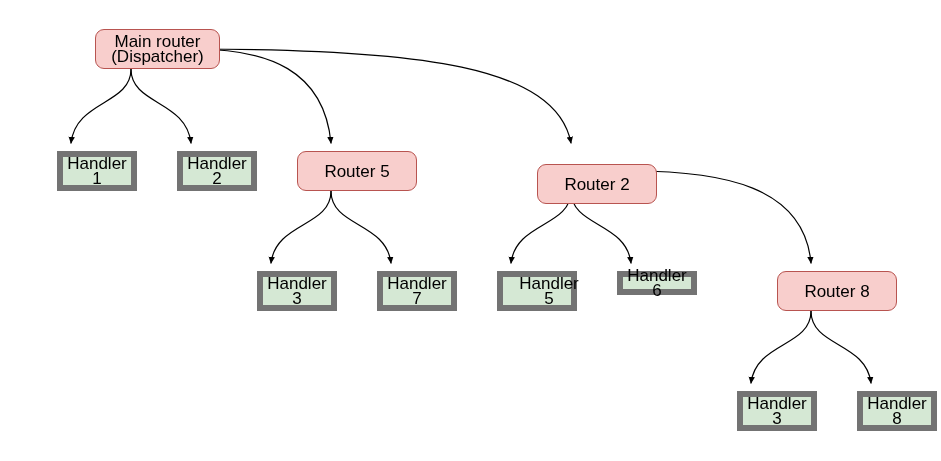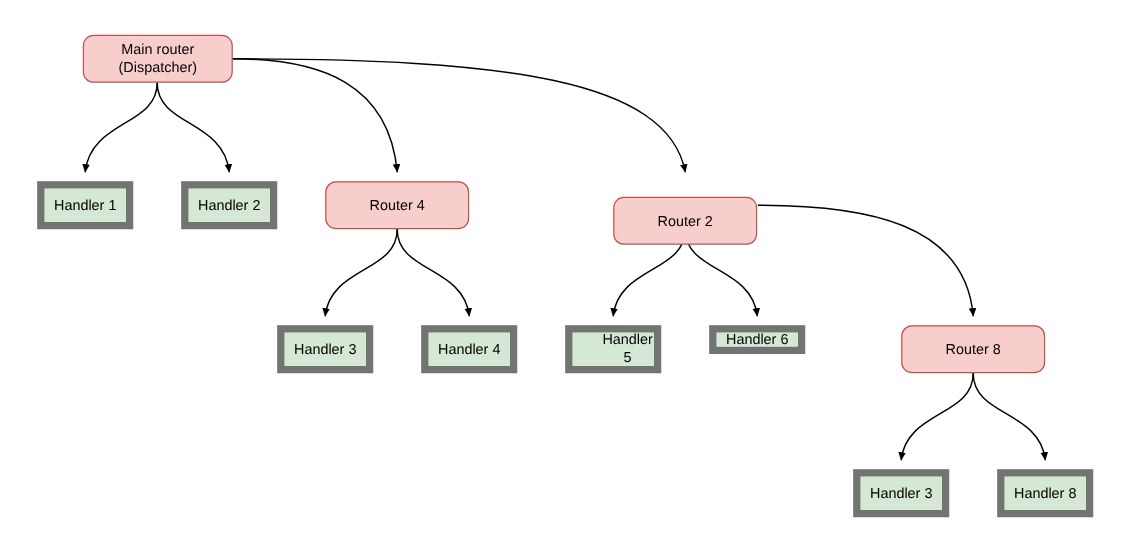--- a/index.html
+++ b/index.html
@@ -25,25 +25,26 @@
     width: 941px;
     height: 461px;
   }
   .node {
     position: absolute;
     box-sizing: border-box;
     display: flex;
     align-items: center;
     justify-content: center;
     text-align: center;
-    font-size: 12px;
+    font-size: 17px;
     line-height: 15px;
     color: #000000;
     z-index: 2;
     user-select: none;
+    margin-left: 26px;
   }
   .node-router {
     background: #f8cecc;
     border: 1px solid #b85450;
     border-radius: 9px;
   }
   .node-handler {
     background: #d5e8d4;
     border: 6px solid #737373;
     border-radius: 0;
@@ -84,30 +85,30 @@
         <span class="node-label">Main router
 (Dispatcher)</span>
       </div>
       <div class="node node-handler" style="left: 31px; top: 151px; width: 80px; height: 40px;">
         <span class="node-label">Handler 1</span>
       </div>
       <div class="node node-handler" style="left: 151px; top: 151px; width: 80px; height: 40px;">
         <span class="node-label">Handler 2</span>
       </div>
       <div class="node node-router" style="left: 271px; top: 151px; width: 120px; height: 40px;">
-        <span class="node-label">Router 4</span>
+        <span class="node-label">Router 5</span>
       </div>
       <div class="node node-router" style="left: 511px; top: 164px; width: 120px; height: 40px;">
         <span class="node-label">Router 2</span>
       </div>
       <div class="node node-handler" style="left: 231px; top: 271px; width: 80px; height: 40px;">
         <span class="node-label">Handler 3</span>
       </div>
       <div class="node node-handler" style="left: 351px; top: 271px; width: 80px; height: 40px;">
-        <span class="node-label">Handler 4</span>
+        <span class="node-label">Handler 7</span>
       </div>
       <div class="node node-handler" style="left: 471px; top: 271px; width: 80px; height: 40px; padding-left: 24px;">
         <span class="node-label">Handler 5</span>
       </div>
       <div class="node node-handler" style="left: 591px; top: 271px; width: 80px; height: 24px;">
         <span class="node-label">Handler 6</span>
       </div>
       <div class="node node-router" style="left: 751px; top: 271px; width: 120px; height: 40px;">
         <span class="node-label">Router 8</span>
       </div>

